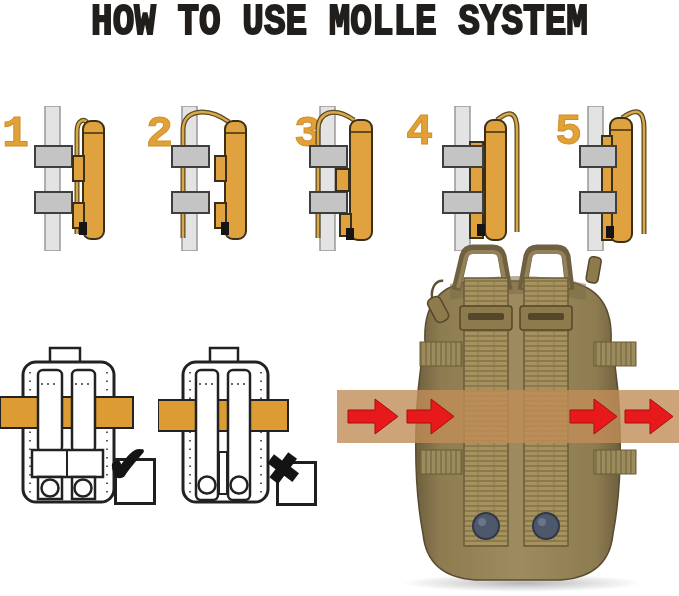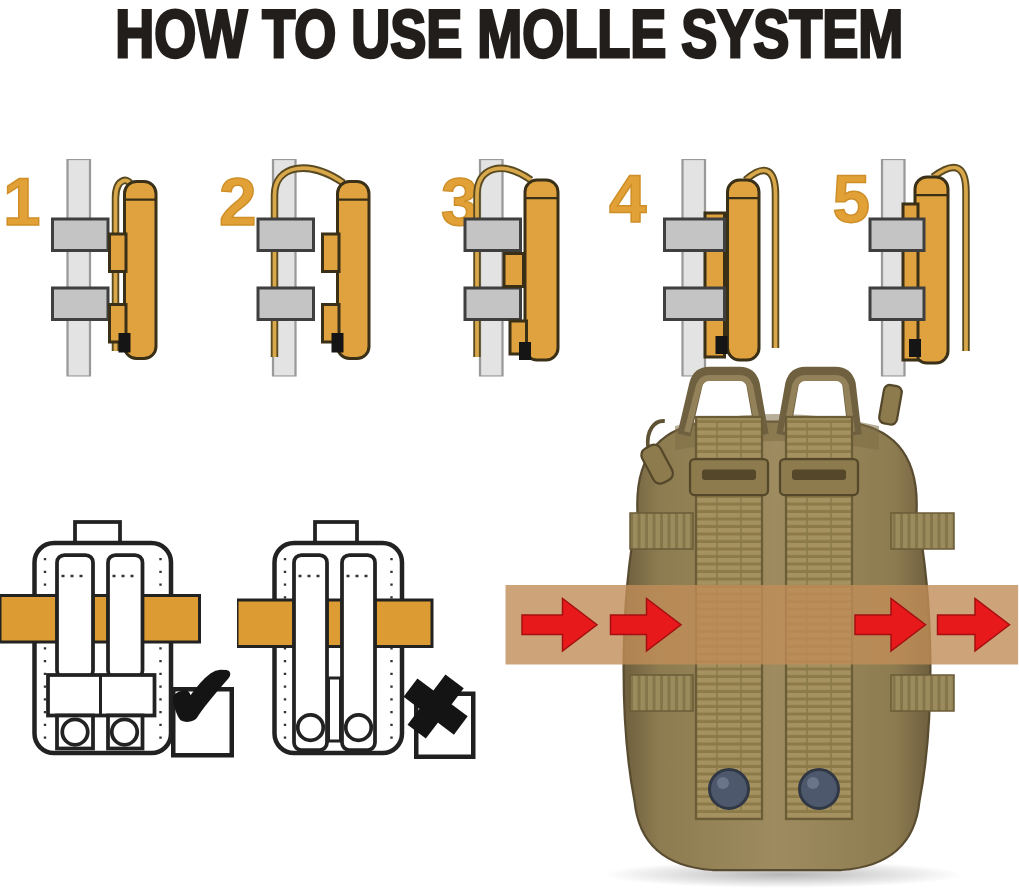--- a/index.html
+++ b/index.html
@@ -1,18 +1,18 @@
 <!DOCTYPE html>
 <html><head>
 <meta charset="utf-8">
 <style>
   html,body{margin:0;padding:0;background:#fff;}
   .canvas{
     position:relative;width:679px;height:596px;background:#ffffff;overflow:hidden;
-    font-family:Liberation Sans, sans-serif;
+    font-family:Liberation Mono, monospace;
   }
   
   .title{
     position:absolute;top:0px;left:0;width:679px;text-align:center;
     font-size:45px;font-weight:bold;color:#221e1b;
     -webkit-text-stroke:2px #221e1b;letter-spacing:0px;white-space:nowrap;
     transform:scaleX(0.80);transform-origin:50% 0;line-height:1.0;
   }
   
   .step-num{

